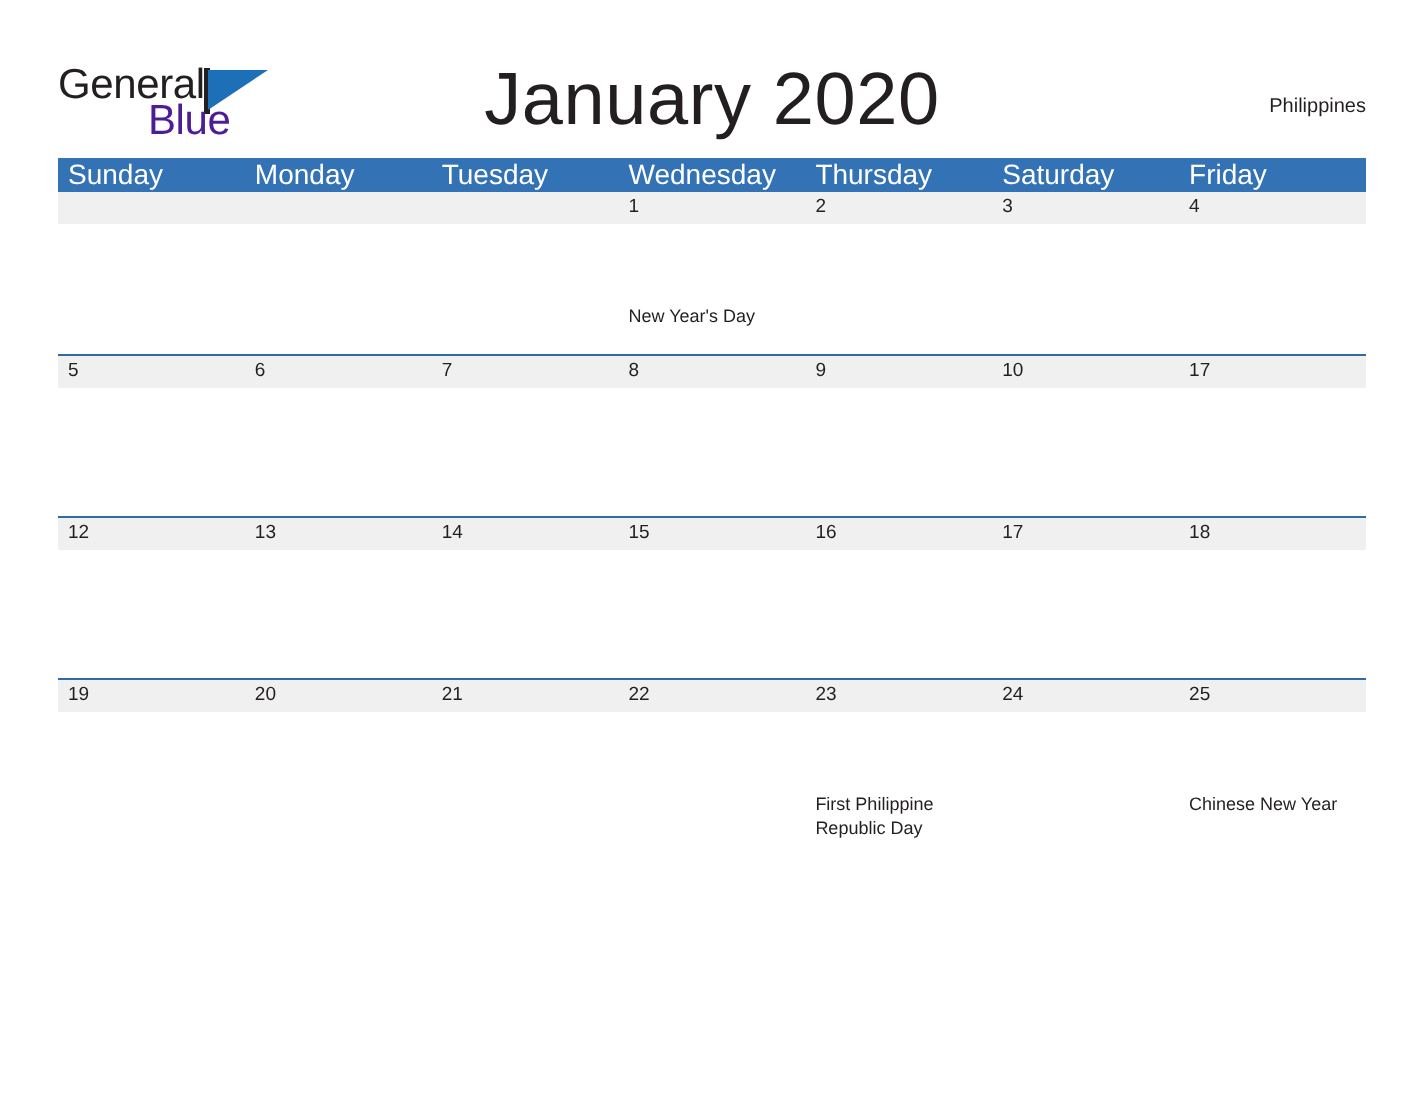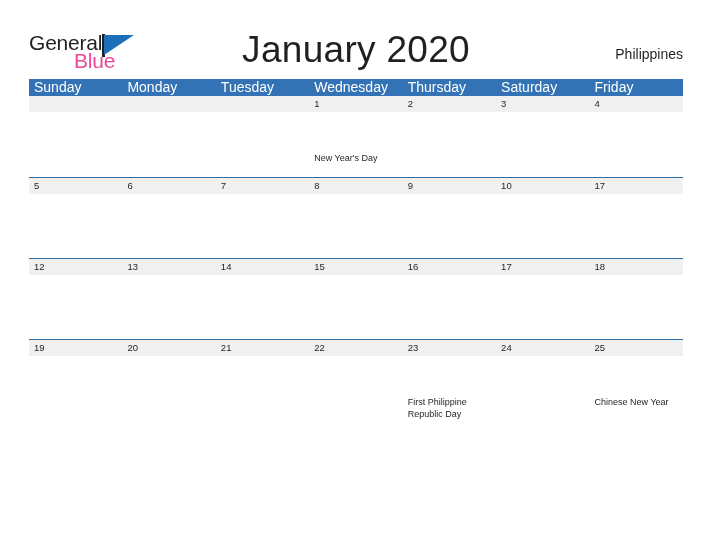--- a/index.html
+++ b/index.html
@@ -50,21 +50,21 @@
     color: #231f20;
     letter-spacing: -0.2px;
     white-space: nowrap;
   }
   .logo-blue {
     position: absolute;
     left: 45px;
     top: 18px;
     font-size: 21px;
     line-height: 24px;
-    color: #ec4899;
+    color: #4c1d95;
     letter-spacing: -0.2px;
     white-space: nowrap;
   }
   .logo-flag {
     position: absolute;
     left: 75px;
     top: 4px;
     width: 0;
     height: 0;
     border-top: 20px solid #1d6fb8;
@@ -91,21 +91,21 @@
     color: #231f20;
     font-weight: normal;
     letter-spacing: 0.3px;
   }
 
   
   .cal-locale {
     position: absolute;
     right: 29px;
     top: 45px;
-    font-size: 14px;
+    font-size: 10px;
     line-height: 18px;
     color: #231f20;
     text-align: right;
     white-space: nowrap;
   }
 
   
   .calendar {
     position: absolute;
     left: 29px;

